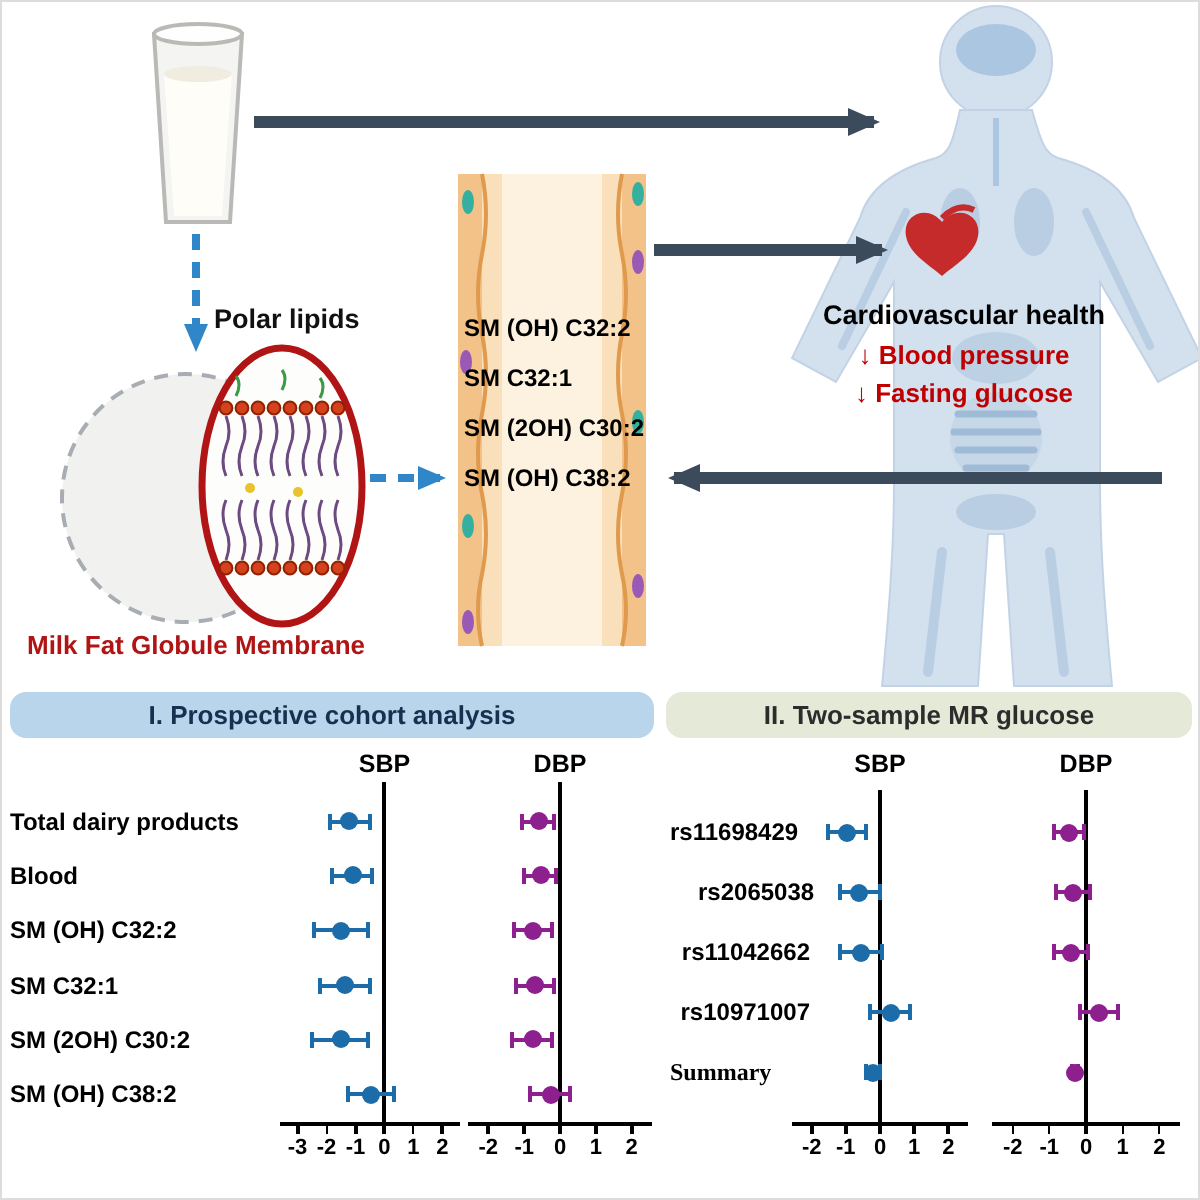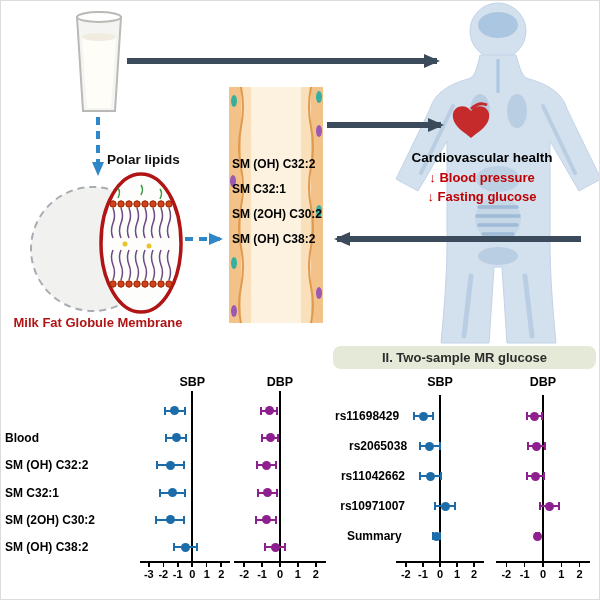--- a/index.html
+++ b/index.html
@@ -129,23 +129,25 @@
     <text x="231" y="217" font-size="12" font-weight="bold" fill="#000">SM (2OH) C30:2</text>
     <text x="231" y="242" font-size="12" font-weight="bold" fill="#000">SM (OH) C38:2</text>
 
     <text x="106" y="163" font-size="13.5" font-weight="bold" fill="#111">Polar lipids</text>
     <text x="97" y="326" font-size="13" font-weight="bold" fill="#b01414" text-anchor="middle">Milk Fat Globule Membrane</text>
     <text x="481" y="161" font-size="13.5" font-weight="bold" fill="#000" text-anchor="middle">Cardiovascular health</text>
     <text x="481" y="181" font-size="13" font-weight="bold" fill="#c00000" text-anchor="middle">↓ Blood pressure</text>
     <text x="481" y="200" font-size="13" font-weight="bold" fill="#c00000" text-anchor="middle">↓ Fasting glucose</text>
   </svg>
 
+  <div id="cohort-header" class="panel-header">I. Prospective cohort analysis</div>
   <div id="mr-header" class="panel-header">II. Two-sample MR glucose</div>
 
   <div id="forest-0" class="forest">
+      <div class="row-label" style="left: 4px; top: 30.65px; width: 134px;">Total dairy products</div>
       <div class="row-label" style="left: 4px; top: 57.95px; width: 134px;">Blood</div>
       <div class="row-label" style="left: 4px; top: 85.25px; width: 134px;">SM (OH) C32:2</div>
       <div class="row-label" style="left: 4px; top: 112.55px; width: 134px;">SM C32:1</div>
       <div class="row-label" style="left: 4px; top: 139.85px; width: 134px;">SM (2OH) C30:2</div>
       <div class="row-label" style="left: 4px; top: 167.15px; width: 134px;">SM (OH) C38:2</div>
       <div class="col-header" style="left: 161.241px; top: 2px; width: 60px; text-align: center;">SBP</div>
       <div class="zero-line" style="left: 190.491px; top: 18px; width: 1.5px; height: 170px;"></div>
       <div class="axis-line" style="left: 139px; top: 188px; width: 90px; height: 1.5px;"></div>
       <div class="tick-mark" style="left: 147.043px; top: 189.5px; width: 1.5px; height: 4px;"></div>
       <div class="tick-label" style="left: 137.793px; top: 195px; width: 20px; text-align: center;">-3</div>
@@ -219,21 +221,21 @@
       <div class="ci-line" style="left: 263.771px; top: 173.15px; width: 20.6042px; height: 2px; background: rgb(142, 31, 142);"></div>
       <div class="ci-cap" style="left: 262.771px; top: 170.15px; width: 2px; height: 8px; background: rgb(142, 31, 142);"></div>
       <div class="ci-cap" style="left: 283.375px; top: 170.15px; width: 2px; height: 8px; background: rgb(142, 31, 142);"></div>
       <div class="est-dot" style="left: 270.021px; top: 169.65px; width: 9px; height: 9px; background: rgb(142, 31, 142); border-radius: 50%;"></div>
     </div>
   <div id="forest-1" class="forest">
       <div class="row-label" style="left: 4px; top: 36px; width: 70px;">rs11698429</div>
       <div class="row-label" style="left: 18px; top: 66px; width: 70px;">rs2065038</div>
       <div class="row-label" style="left: 4px; top: 96px; width: 70px; text-align: right;">rs11042662</div>
       <div class="row-label" style="left: 4px; top: 126px; width: 70px; text-align: right;">rs10971007</div>
-      <div class="row-label" style="left: 16px; top: 156px; width: 70px;">Summary</div>
+      <div class="row-label" style="left: 4px; top: 156px; width: 70px; font-family: Liberation Serif, serif;">Summary</div>
       <div class="col-header" style="left: 79px; top: 2px; width: 60px; text-align: center;">SBP</div>
       <div class="zero-line" style="left: 108.25px; top: 22px; width: 1.5px; height: 166px;"></div>
       <div class="axis-line" style="left: 65px; top: 188px; width: 88px; height: 1.5px;"></div>
       <div class="tick-mark" style="left: 74.0833px; top: 189.5px; width: 1.5px; height: 4px;"></div>
       <div class="tick-label" style="left: 64.8333px; top: 195px; width: 20px; text-align: center;">-2</div>
       <div class="tick-mark" style="left: 91.1667px; top: 189.5px; width: 1.5px; height: 4px;"></div>
       <div class="tick-label" style="left: 81.9167px; top: 195px; width: 20px; text-align: center;">-1</div>
       <div class="tick-mark" style="left: 108.25px; top: 189.5px; width: 1.5px; height: 4px;"></div>
       <div class="tick-label" style="left: 99px; top: 195px; width: 20px; text-align: center;">0</div>
       <div class="tick-mark" style="left: 125.333px; top: 189.5px; width: 1.5px; height: 4px;"></div>

